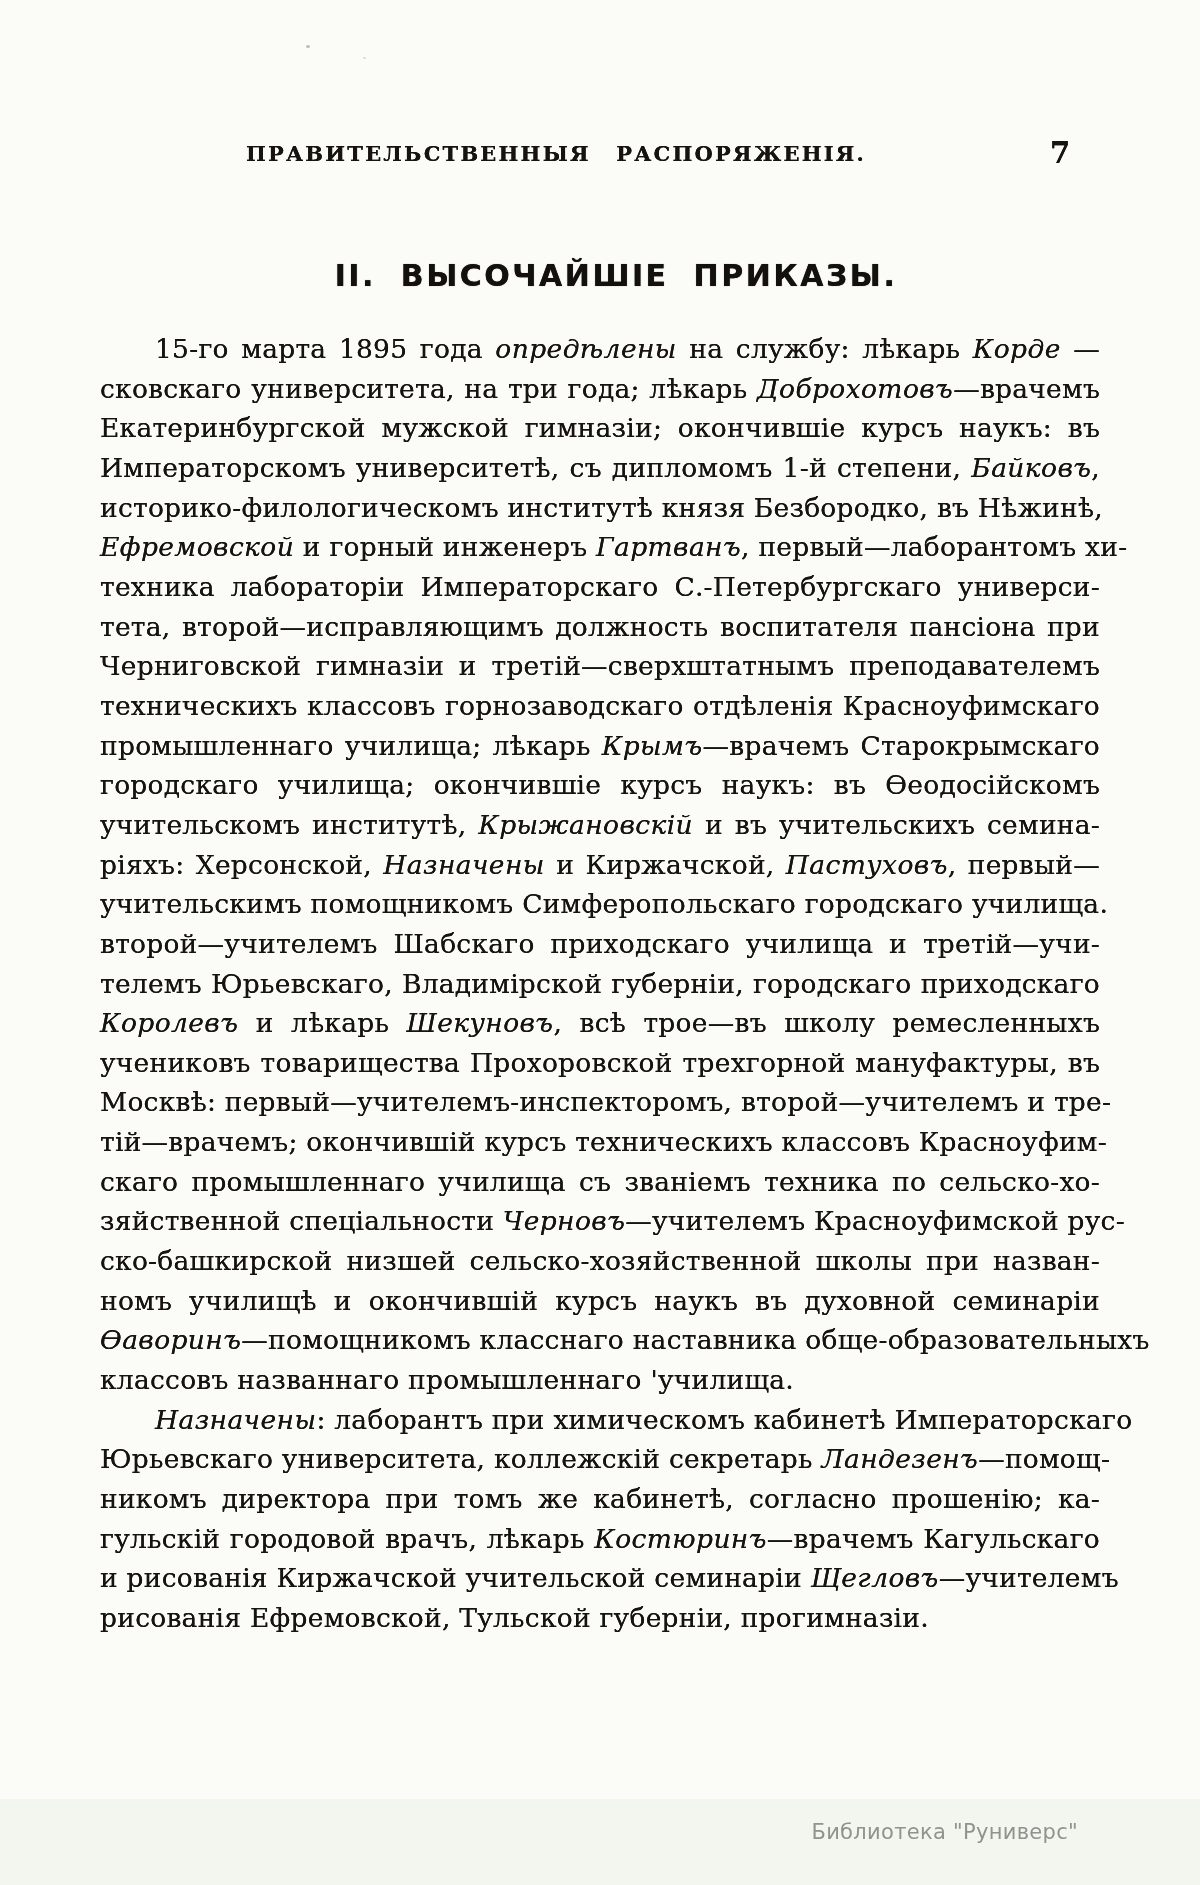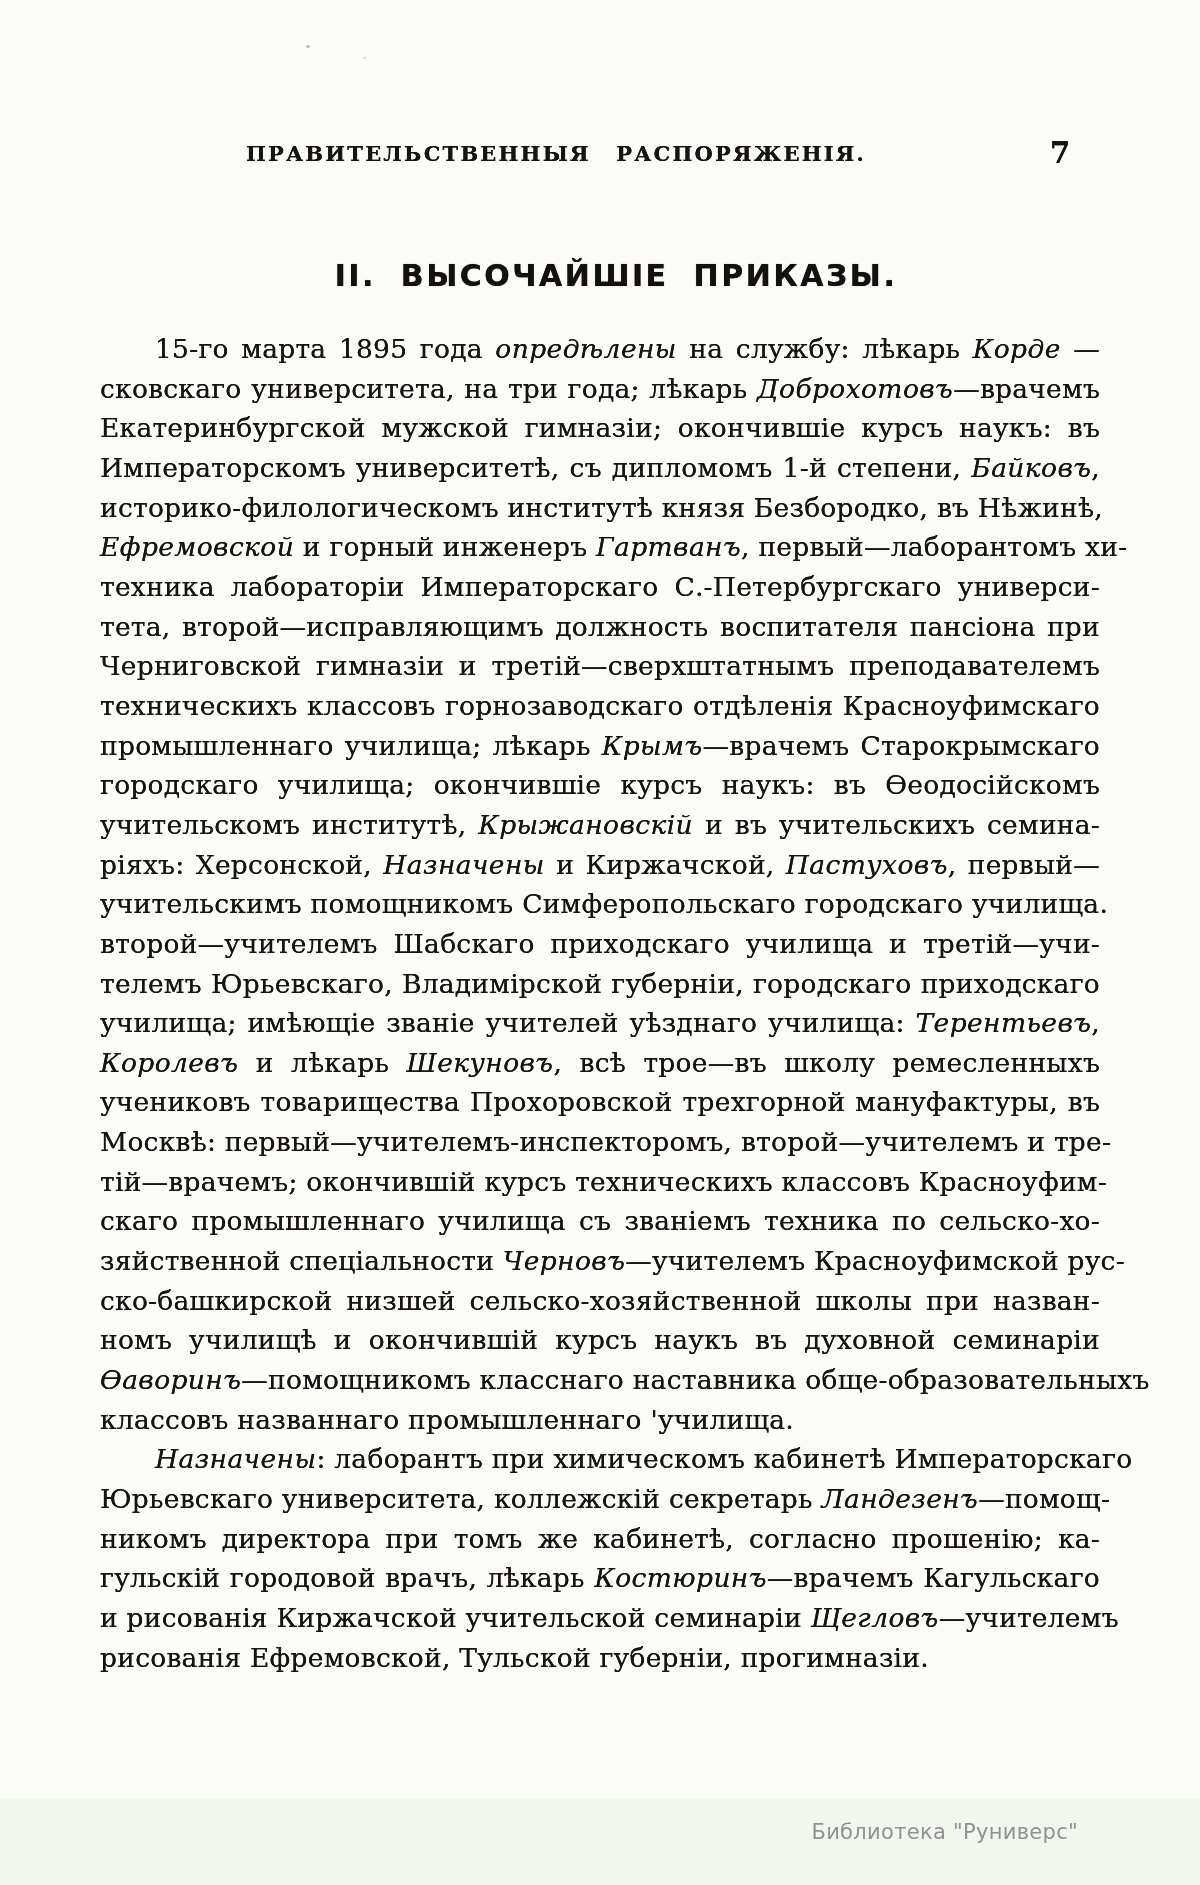--- a/index.html
+++ b/index.html
@@ -84,21 +84,20 @@
       <div class="line">тета, второй—исправляющимъ должность воспитателя пансіона при</div>
       <div class="line">Черниговской гимназіи и третій—сверхштатнымъ преподавателемъ</div>
       <div class="line">техническихъ классовъ горнозаводскаго отдѣленія Красноуфимскаго</div>
       <div class="line">промышленнаго училища; лѣкарь <i>Крымъ</i>—врачемъ Старокрымскаго</div>
       <div class="line">городскаго училища; окончившіе курсъ наукъ: въ Ѳеодосійскомъ</div>
       <div class="line">учительскомъ институтѣ, <i>Крыжановскій</i> и въ учительскихъ семина-</div>
       <div class="line">ріяхъ: Херсонской, <i>Назначены</i> и Киржачской, <i>Пастуховъ</i>, первый—</div>
       <div class="line">учительскимъ помощникомъ Симферопольскаго городскаго училища.</div>
       <div class="line">второй—учителемъ Шабскаго приходскаго училища и третій—учи-</div>
       <div class="line">телемъ Юрьевскаго, Владимірской губерніи, городскаго приходскаго</div>
-      <div class="line">училища; имѣющіе званіе учителей уѣзднаго училища: <i>Терентьевъ</i>,</div>
       <div class="line"><i>Королевъ</i> и лѣкарь <i>Шекуновъ</i>, всѣ трое—въ школу ремесленныхъ</div>
       <div class="line">учениковъ товарищества Прохоровской трехгорной мануфактуры, въ</div>
       <div class="line">Москвѣ: первый—учителемъ-инспекторомъ, второй—учителемъ и тре-</div>
       <div class="line">тій—врачемъ; окончившій курсъ техническихъ классовъ Красноуфим-</div>
       <div class="line">скаго промышленнаго училища съ званіемъ техника по сельско-хо-</div>
       <div class="line">зяйственной спеціальности <i>Черновъ</i>—учителемъ Красноуфимской рус-</div>
       <div class="line">ско-башкирской низшей сельско-хозяйственной школы при назван-</div>
       <div class="line">номъ училищѣ и окончившій курсъ наукъ въ духовной семинаріи</div>
       <div class="line"><i>Ѳаворинъ</i>—помощникомъ класснаго наставника обще-образовательныхъ</div>
       <div class="line last">классовъ названнаго промышленнаго 'училища.</div>

